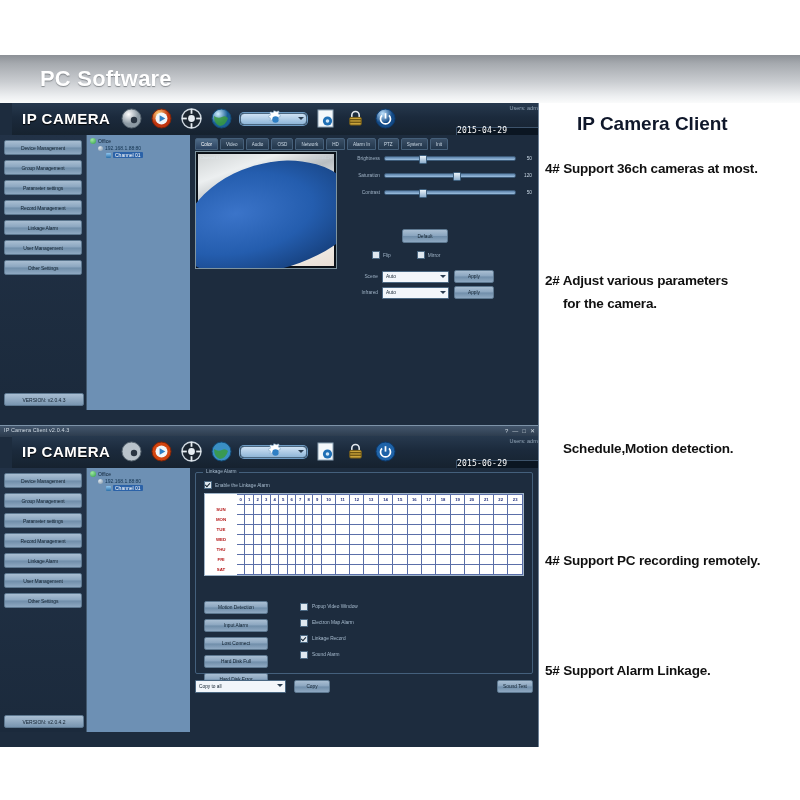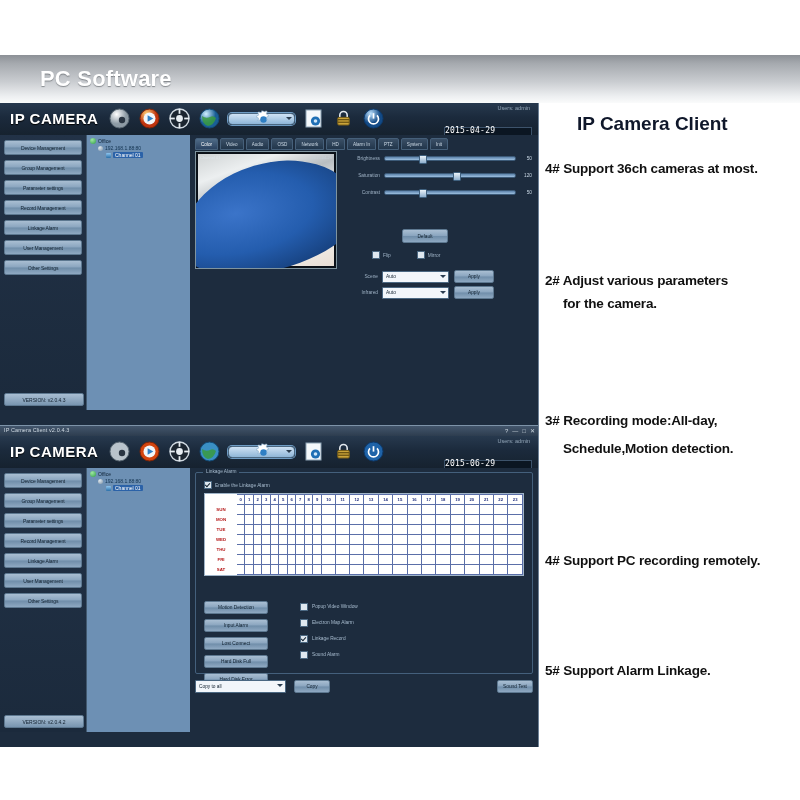--- a/index.html
+++ b/index.html
@@ -20,21 +20,21 @@
 
   
   .winbar{position:absolute;left:0;top:0;width:538px;height:11px;
     background:linear-gradient(to bottom,#43566c,#2b3a4c);
     border-top:1px solid #7d93a8;}
   .winbar-title{position:absolute;left:4px;top:1px;font-size:5.5px;color:#cfd9e2;letter-spacing:.1px;}
   .winbtns{position:absolute;right:3px;top:1px;display:flex;gap:4px;align-items:center;}
   .winbtn{font-size:6px;color:#cdd7e0;line-height:8px;}
 
   
-  .hdr{position:absolute;left:0;width:538px;height:32px;
+  .hdr{position:absolute;left:12px;width:538px;height:32px;
     background:linear-gradient(to bottom,#27394e 0%,#1b2a3c 45%,#16222f 100%);
     border-bottom:1px solid #33475e;}
   .hdr1{top:0;}
   .hdr2{top:11px;}
   .brand{position:absolute;left:10px;top:7px;font-size:15px;font-weight:bold;color:#ffffff;
     letter-spacing:.5px;font-family:"Liberation Sans", sans-serif;
     text-shadow:0 1px 1px #000;}
   .tools{position:absolute;left:108px;top:4px;display:flex;gap:7px;align-items:center;}
   .tool{width:23px;height:23px;border-radius:50%;position:relative;display:flex;
     align-items:center;justify-content:center;}
@@ -748,17 +748,16 @@
 
     </div>
   </div>
 </div>
 
 <div class="right">
   <div class="rtitle">IP Camera Client</div>
   <div class="rline" style="top:58px">4# Support 36ch cameras at most.</div>
   <div class="rline" style="top:170px">2# Adjust various parameters</div>
   <div class="rline indent" style="top:193px">for the camera.</div>
-  <div class="rline" style="top:310px">3# Recording mode:All-day,</div>
   <div class="rline indent" style="top:338px">Schedule,Motion detection.</div>
   <div class="rline" style="top:450px">4# Support PC recording remotely.</div>
   <div class="rline" style="top:560px">5# Support Alarm Linkage.</div>
 </div>
 
 </body></html>

